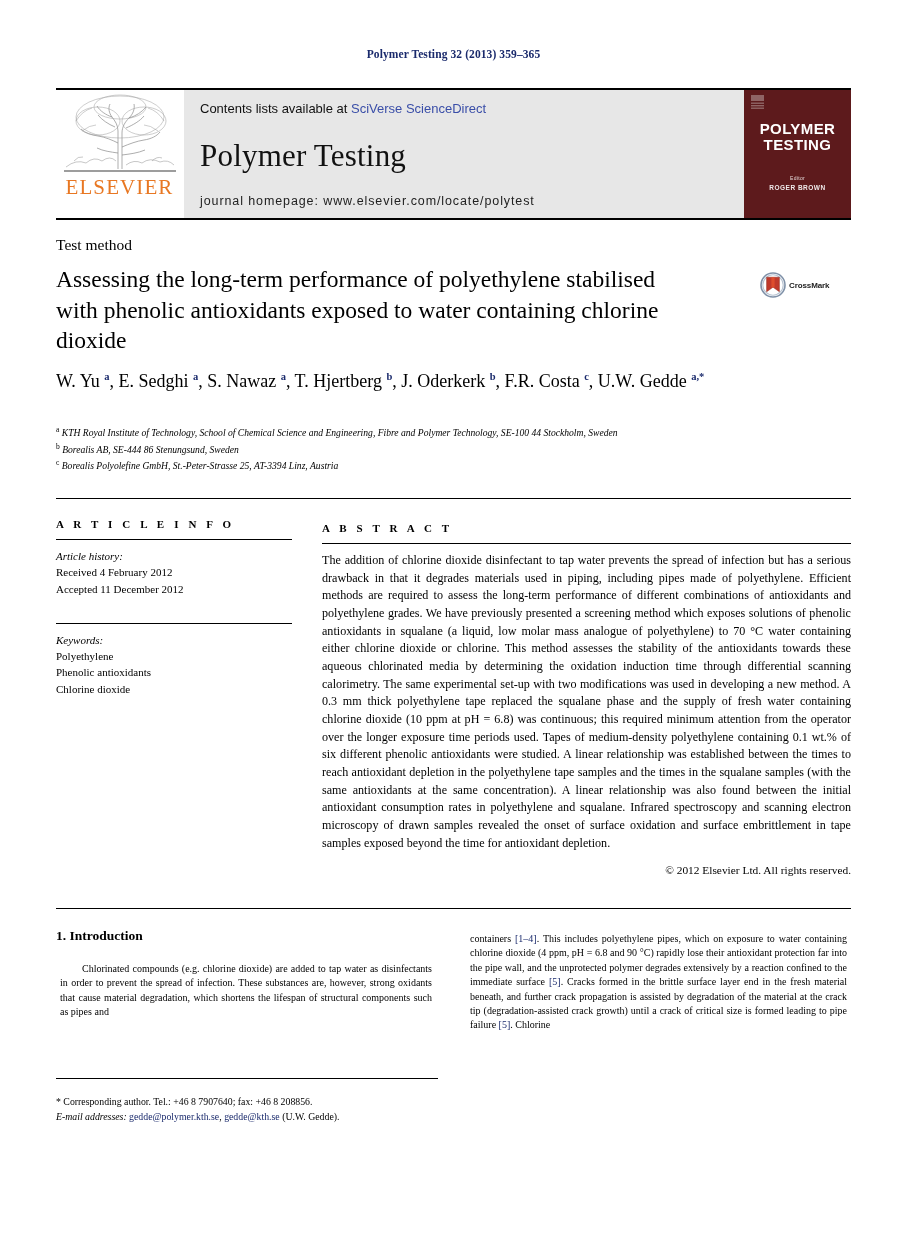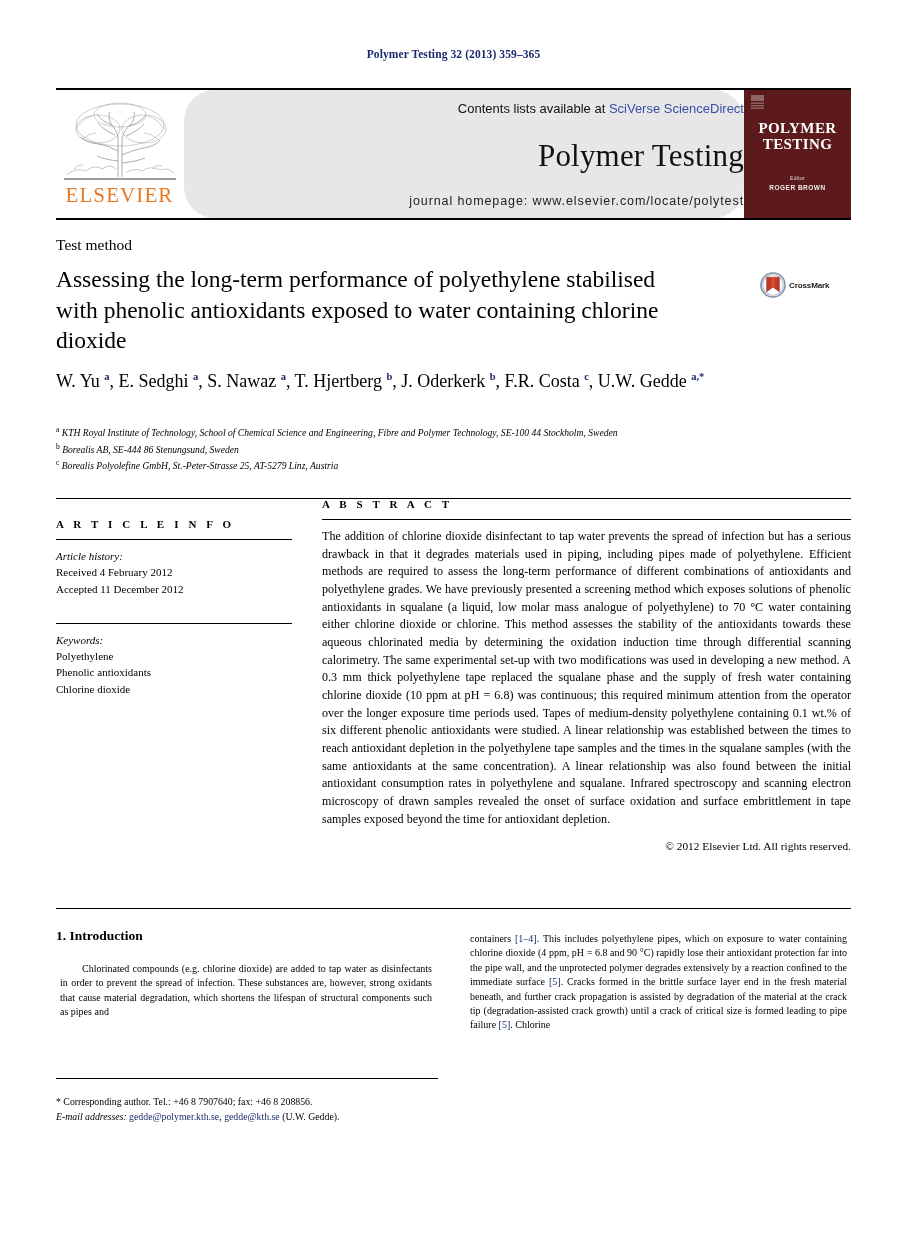--- a/index.html
+++ b/index.html
@@ -40,41 +40,40 @@
   }
   .elsevier-logo {
     width: 128px;
     flex: 0 0 128px;
     border-right: 1px solid #ffffff;
     background: #ffffff;
     display: flex;
     flex-direction: column;
     align-items: center;
     justify-content: flex-start;
-    padding-top: 9px;
+    padding-top: 1px;
   }
   .tree-art { width: 120px; height: 88px; display:block; }
   .elsevier-word {
     font-family: "Liberation Serif", serif;
     font-size: 21px;
     letter-spacing: 1.1px;
     color: #e87722;
     line-height: 1;
     margin-top: -2px;
   }
   .masthead-center {
     flex: 1 1 auto;
     background: #e7e7e7;
     display: flex;
     flex-direction: column;
-    align-items: flex-end;
+    align-items: flex-start;
     justify-content: space-between;
-    padding: 11px 0 10px 0;
+    padding: 11px 0 10px 16px;
     position: relative;
-    border-radius: 31px;
   }
   .contents-line {
     font-family: "Liberation Sans", sans-serif;
     font-size: 13px;
     color: #111;
   }
   .contents-line .sd { color: #3a4ea8; }
   .journal-name {
     font-family: "Liberation Serif", serif;
     font-size: 31px;
@@ -99,21 +98,21 @@
     color: #fff;
     overflow: hidden;
   }
   .cover-tiny-mark {
     position: absolute; top: 5px; left: 7px;
     width: 13px; height: 16px;
     opacity: .85;
   }
   .cover-title {
     margin-top: 31px;
-    font-family: Liberation Serif, serif;
+    font-family: Liberation Sans, sans-serif;
     font-weight: bold;
     font-size: 15px;
     line-height: 1.06;
     text-align: center;
     letter-spacing: .4px;
   }
   .cover-editor-label {
     margin-top: 22px;
     font-family: "Liberation Sans", sans-serif;
     font-size: 5px;
@@ -198,21 +197,21 @@
     font-weight: bold;
     letter-spacing: 3.6px;
   }
   .info-col {
     position: absolute;
     top: 518px; left: 56px;
     width: 236px;
   }
   .abs-col {
     position: absolute;
-    top: 498px; left: 322px;
+    top: 522px; left: 322px;
     width: 529px;
   }
   .thin-rule { border-top: 1px solid #000; margin: 9px 0 8px 0; }
   .info-block { font-size: 11px; line-height: 1.48; }
   .info-block .it { font-style: italic; }
 
   .abstract-body {
     font-size: 12.1px;
     line-height: 1.46;
     text-align: justify;
@@ -348,21 +347,21 @@
       <rect x="11.4" y="5.2" width="3.2" height="10.4" fill="#e8542f" opacity=".75"></rect>
     </svg>
     <span class="crossmark-label">CrossMark</span>
   </div>
 
   <div class="authors">W. Yu <sup>a</sup>, E. Sedghi <sup>a</sup>, S. Nawaz <sup>a</sup>, T. Hjertberg <sup>b</sup>, J. Oderkerk <sup>b</sup>, F.R. Costa <sup>c</sup>, U.W. Gedde <sup>a,*</sup></div>
 
   <div class="affiliations">
     <div><sup>a</sup> <span>KTH Royal Institute of Technology, School of Chemical Science and Engineering, Fibre and Polymer Technology, SE-100 44 Stockholm, Sweden</span></div>
     <div><sup>b</sup> <span>Borealis AB, SE-444 86 Stenungsund, Sweden</span></div>
-    <div><sup>c</sup> <span>Borealis Polyolefine GmbH, St.-Peter-Strasse 25, AT-5279 Linz, Austria</span></div>
+    <div><sup>c</sup> <span>Borealis Polyolefine GmbH, St.-Peter-Strasse 25, AT-3394 Linz, Austria</span></div>
   </div>
 
   <div class="rule-full" style="top:498px"></div>
 
   <div class="info-col">
     <div class="sec-head">A R T I C L E  I N F O</div>
     <div class="thin-rule"></div>
     <div class="info-block">
       <div class="it">Article history:</div>
       <div>Received 4 February 2012</div>

